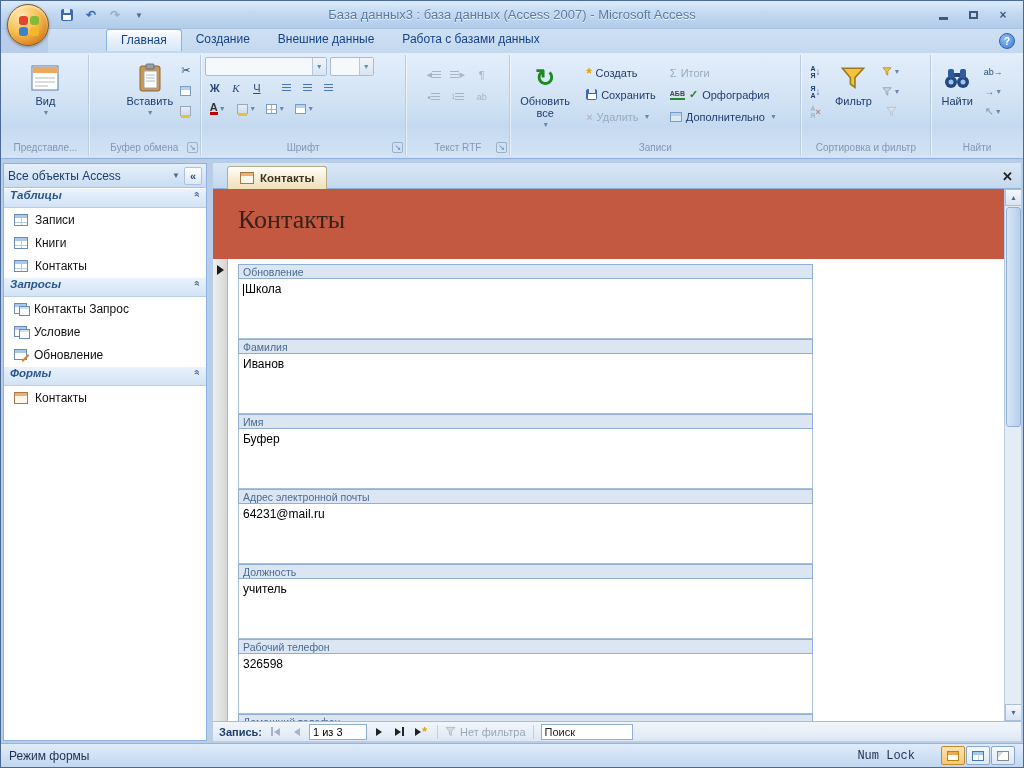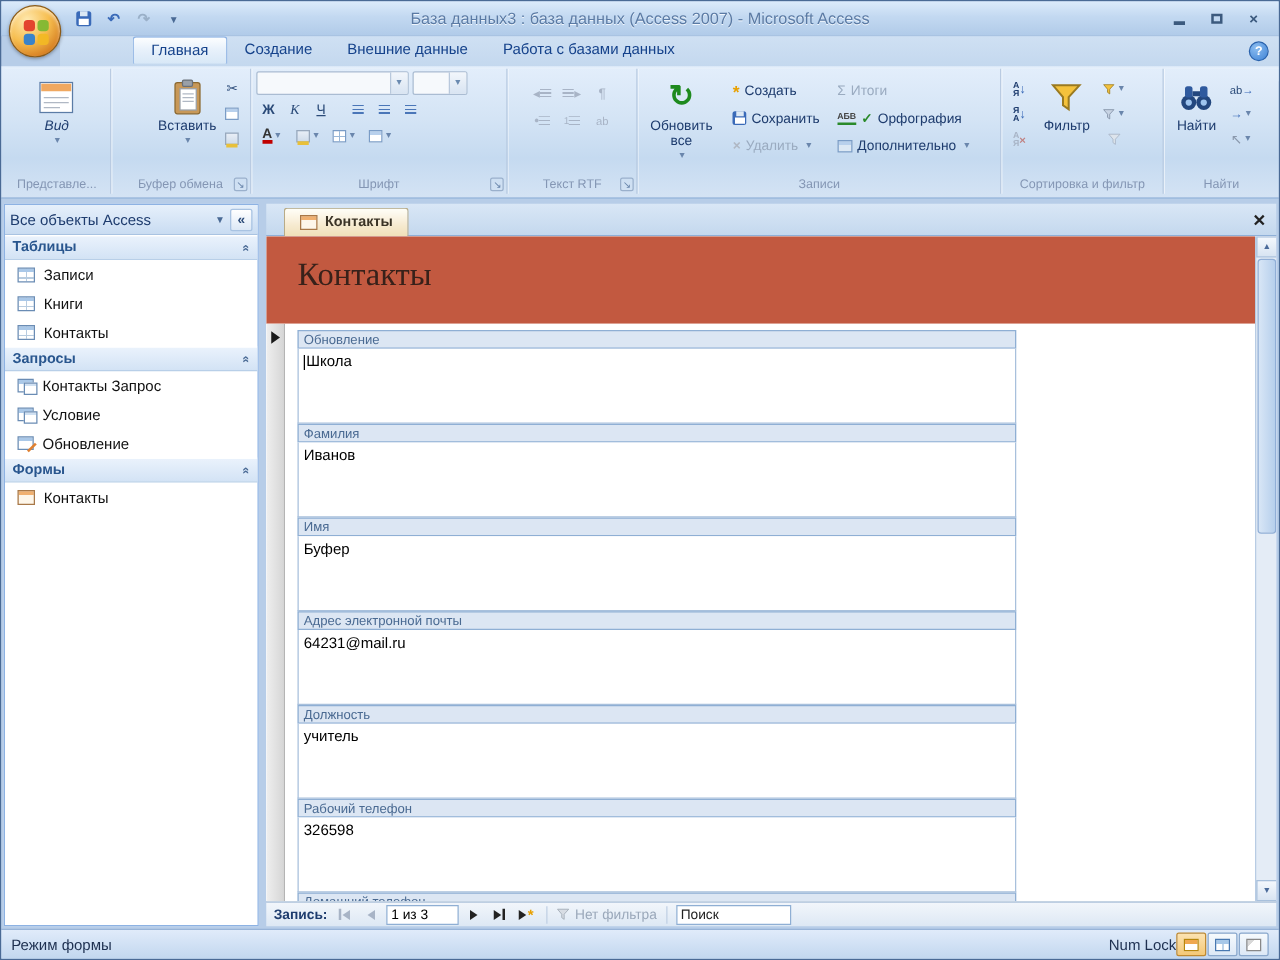--- a/index.html
+++ b/index.html
@@ -97,21 +97,21 @@
   .navpane{position:absolute;left:2px;top:4px;width:204px;bottom:2px;background:#fff;border:1px solid #8db2e3;
     display:flex;flex-direction:column;}
   .navhdr{height:24px;background:linear-gradient(#e6f0fb,#c9dcf2);border-bottom:1px solid #a9c3e2;
     display:flex;align-items:center;padding:0 4px;gap:4px;}
   .navhdr-label{flex:1;font-size:12px;font-weight:normal;color:#1e3c6e;white-space:nowrap;overflow:hidden;}
   .navhdr .dd{font-size:8px;color:#4a6a95;}
   .navhdr .shut{width:18px;height:18px;border:1px solid #a9c3e2;border-radius:2px;background:linear-gradient(#fff,#dce8f6);
     display:flex;align-items:center;justify-content:center;font-size:11px;color:#2a4a78;font-weight:bold;}
   .navbody{flex:1;overflow:hidden;}
   .nsec{height:20px;background:linear-gradient(#eaf2fc,#d3e3f5);border-bottom:1px solid #b8cfe8;border-top:1px solid #fff;
-    display:flex;align-items:center;padding:0 6px;font-size:11.5px;font-weight:bold;color:#29568e;}
+    display:flex;align-items:flex-start;padding:0 6px;font-size:11.5px;font-weight:bold;color:#29568e;font-style:italic;}
   .nsec .nsec-label{flex:1;}
   .nsec .chev{font-size:10px;color:#4a6a95;transform:rotate(-90deg);}
   .nitem{height:23px;display:flex;align-items:center;gap:7px;padding-left:10px;font-size:12px;color:#111;}
   .nicon{flex:0 0 auto;position:relative;}
   .icon-table{width:14px;height:12px;border:1px solid #6a8cb4;background:
       linear-gradient(#aac8e8 0 3px,transparent 3px),
       linear-gradient(to right,transparent 6px,#b8cce0 6px 7px,transparent 7px),
       linear-gradient(to bottom,transparent 7px,#b8cce0 7px 8px,transparent 8px),#fff;}
   .icon-query{width:13px;height:11px;border:1px solid #6a8cb4;background:linear-gradient(#aac8e8 0 3px,transparent 3px),#fff;}
   .icon-query::after{content:"";position:absolute;right:-4px;bottom:-3px;width:9px;height:8px;border:1px solid #6a8cb4;
@@ -167,21 +167,21 @@
   .funnel-sm{width:11px;height:11px;}
   .rn-filter{color:#9aa8ba;display:flex;align-items:center;gap:4px;}
   .searchbox{width:92px;height:16px;background:#fff;border:1px solid #8fafd4;font-size:11px;color:#222;
     padding:1px 3px;line-height:13px;}
 
   
   .statusbar{position:absolute;left:0;bottom:0;width:100%;height:24px;
     background:linear-gradient(#e0ebfa,#c2d7ef);border-top:1px solid #98b4d8;
     display:flex;align-items:center;padding:0 8px;font-size:12px;color:#1e3050;}
   .sb-left{flex:1;}
-  .sb-num{}
+  .sb-num{margin-right:26px;font-family:Liberation Mono, monospace;}
   .vbtns{display:flex;gap:1px;}
   .vbtn{width:24px;height:19px;border:1px solid #8aa8cc;background:linear-gradient(#f6fafd,#dce8f6);
     display:flex;align-items:center;justify-content:center;border-radius:2px;}
   .vbtn.active{background:linear-gradient(#fce3b2,#f4c876);border-color:#c08a30;}
   .mini-form{width:12px;height:10px;border:1px solid #b8860b;background:linear-gradient(#f0a850 0 3px,transparent 3px),#fff;}
   .mini-sheet{width:12px;height:10px;border:1px solid #4878b0;background:linear-gradient(#a8c8e8 0 3px,transparent 3px),
       linear-gradient(to right,transparent 5px,#c0d4e8 5px 6px,transparent 6px),#fff;}
   .mini-design{width:12px;height:10px;border:1px solid #888;background:linear-gradient(135deg,#d8d8d8 30%,#fff 30%);}
 </style>
 </head>
@@ -233,21 +233,21 @@
         <div class="rtab">Создание</div>
         <div class="rtab">Внешние данные</div>
         <div class="rtab">Работа с базами данных</div>
       </div>
   </div>
   <div class="helpbtn">?</div>
 
   <div class="ribbon">
 
     <div class="rgroup" style="width:86px;justify-content:center;">
-      <div class="bb" style="width:62px;font-style:italic;">
+      <div class="bb" style="width:62px;">
         <span class="bicon">
           <svg width="30" height="28" viewBox="0 0 30 28">
               <rect x="2" y="2" width="26" height="24" fill="#fff" stroke="#5b7ca6"></rect>
               <rect x="3" y="3" width="24" height="6" fill="#f0a860"></rect>
               <line x1="5" y1="14" x2="25" y2="14" stroke="#b0b8c4"></line>
               <line x1="5" y1="18" x2="25" y2="18" stroke="#b0b8c4"></line>
               <line x1="5" y1="22" x2="18" y2="22" stroke="#b0b8c4"></line>
             </svg>
         </span>
         <span>Вид</span>

